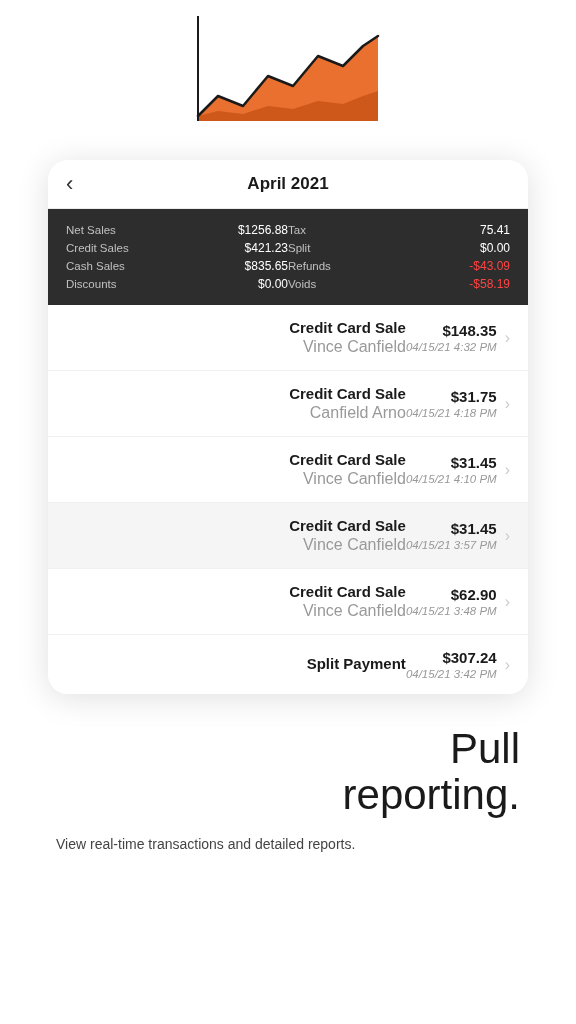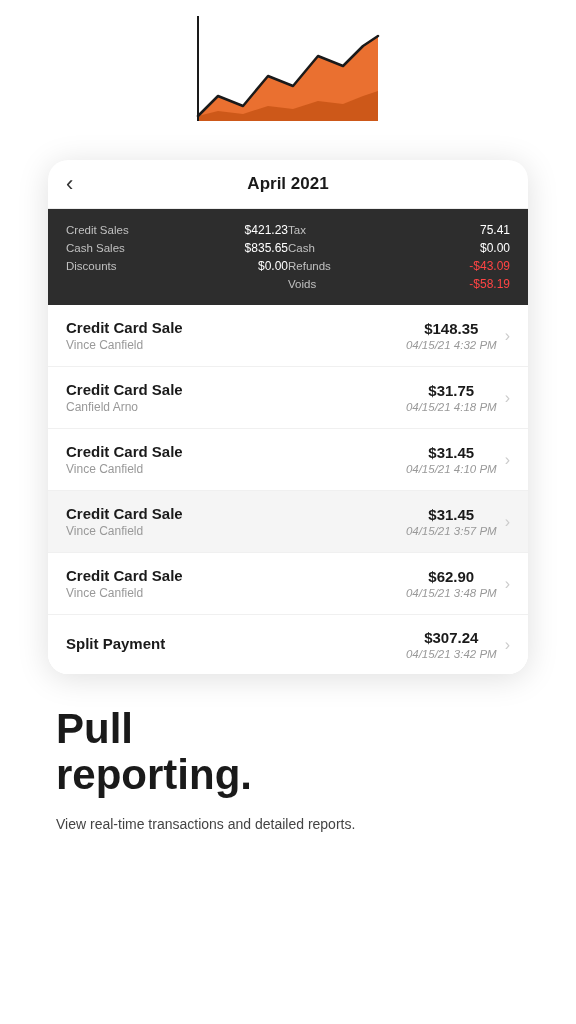--- a/index.html
+++ b/index.html
@@ -98,33 +98,34 @@
       background: #ffffff;
     }
     .transaction-item.active {
       background: #f5f5f5;
     }
     .transaction-item:last-child {
       border-bottom: none;
     }
     .transaction-info {
       flex: 1;
+      text-align: right;
     }
     .transaction-type {
       font-size: 15px;
       font-weight: 600;
       color: #1a1a1a;
     }
     .transaction-name {
-      font-size: 12px;
+      font-size: 16px;
       color: #999;
       margin-top: 2px;
     }
     .transaction-right {
-      text-align: center;
+      text-align: right;
       margin-right: 8px;
     }
     .transaction-amount {
       font-size: 15px;
       font-weight: 600;
       color: #1a1a1a;
     }
     .transaction-date {
       font-size: 11.5px;
       color: #999;
@@ -137,24 +138,25 @@
       font-weight: 300;
     }
 
     
     .bottom-text {
       width: 480px;
       padding: 0 8px;
     }
     .bottom-heading {
       font-size: 42px;
-      font-weight: 700;
+      font-weight: 400;
       color: #1a1a1a;
       line-height: 1.1;
       margin-bottom: 16px;
+      text-align: right;
     }
     .bottom-subtext {
       font-size: 14px;
       color: #444;
       line-height: 1.5;
     }
   </style>
 </head>
 <body>
 
@@ -175,40 +177,44 @@
 
   <div class="card-header">
     <span class="card-header-back">‹</span>
     <span class="card-header-title">April 2021</span>
   </div>
 
   <div class="summary-grid">
 
     <div>
       <div class="summary-row">
+        <span class="summary-label">Net Sales</span>
+        <span class="summary-value">$1256.88</span>
+      </div>
+      <div class="summary-row">
         <span class="summary-label">Credit Sales</span>
         <span class="summary-value">$421.23</span>
       </div>
       <div class="summary-row">
         <span class="summary-label">Cash Sales</span>
         <span class="summary-value">$835.65</span>
       </div>
       <div class="summary-row">
         <span class="summary-label">Discounts</span>
         <span class="summary-value">$0.00</span>
       </div>
     </div>
 
     <div>
       <div class="summary-row">
         <span class="summary-label">Tax</span>
         <span class="summary-value">75.41</span>
       </div>
       <div class="summary-row">
-        <span class="summary-label">Cash</span>
+        <span class="summary-label">Split</span>
         <span class="summary-value">$0.00</span>
       </div>
       <div class="summary-row">
         <span class="summary-label">Refunds</span>
         <span class="summary-value negative">-$43.09</span>
       </div>
       <div class="summary-row">
         <span class="summary-label">Voids</span>
         <span class="summary-value negative">-$58.19</span>
       </div>

